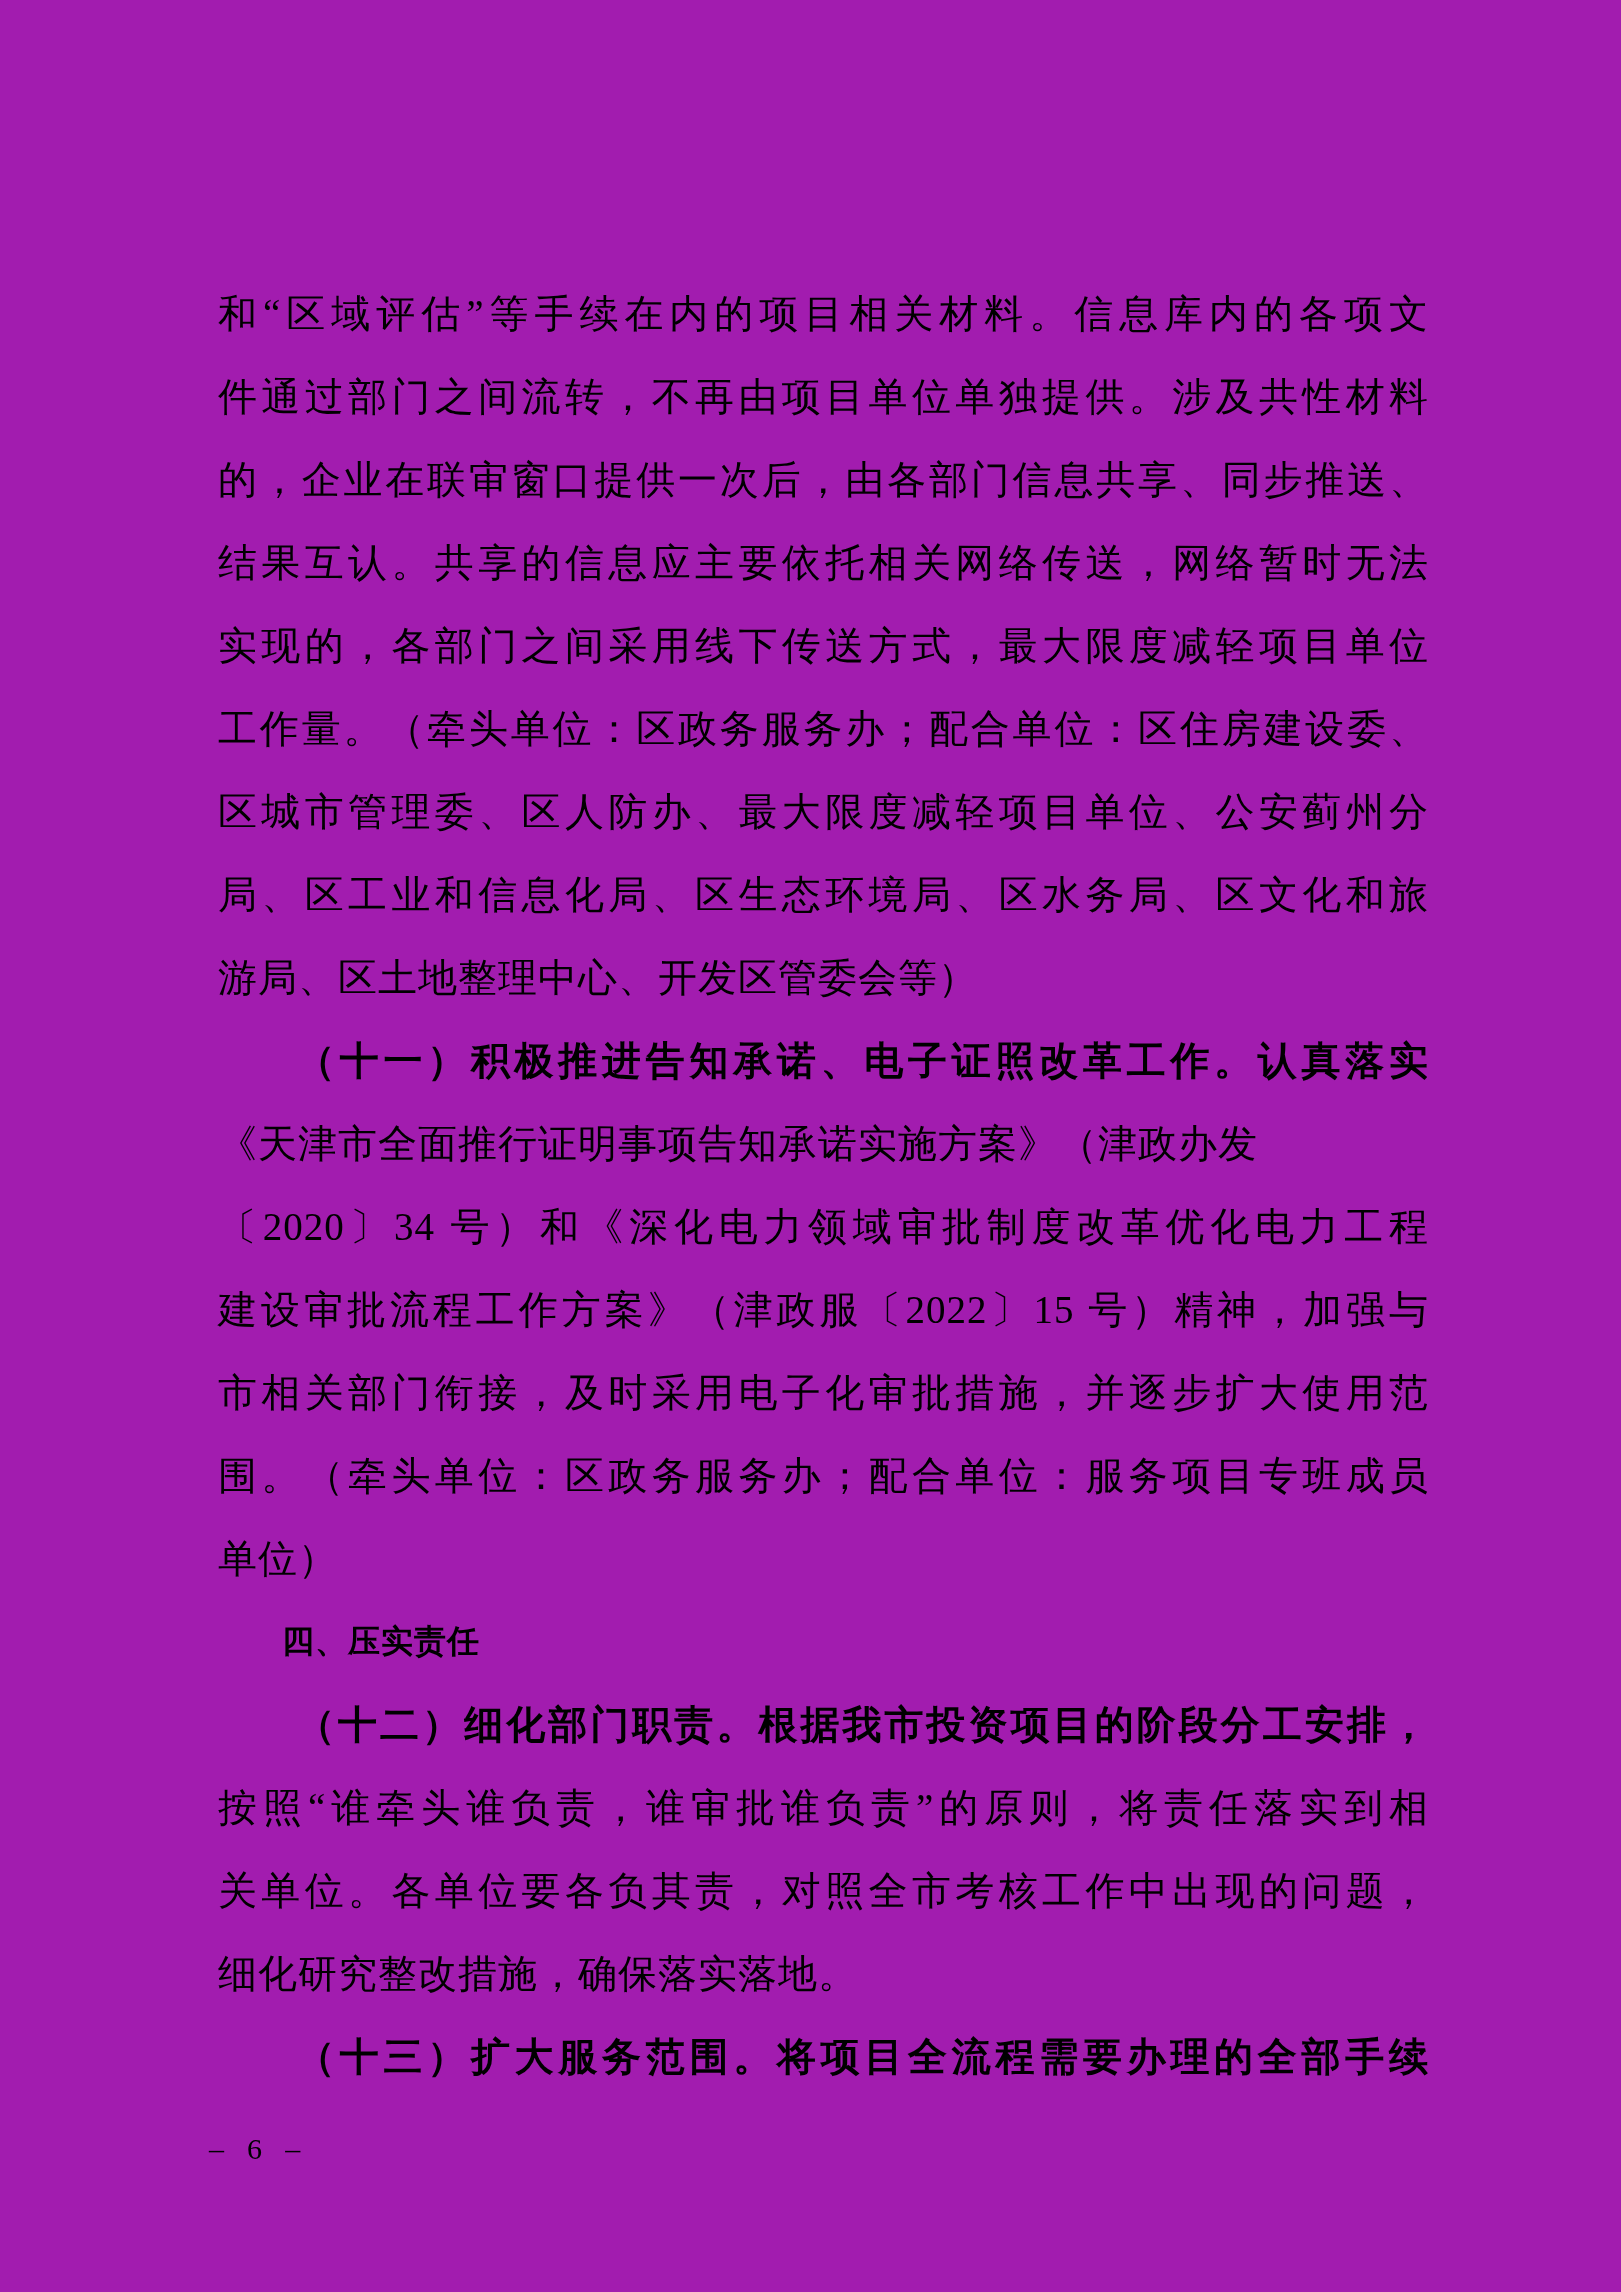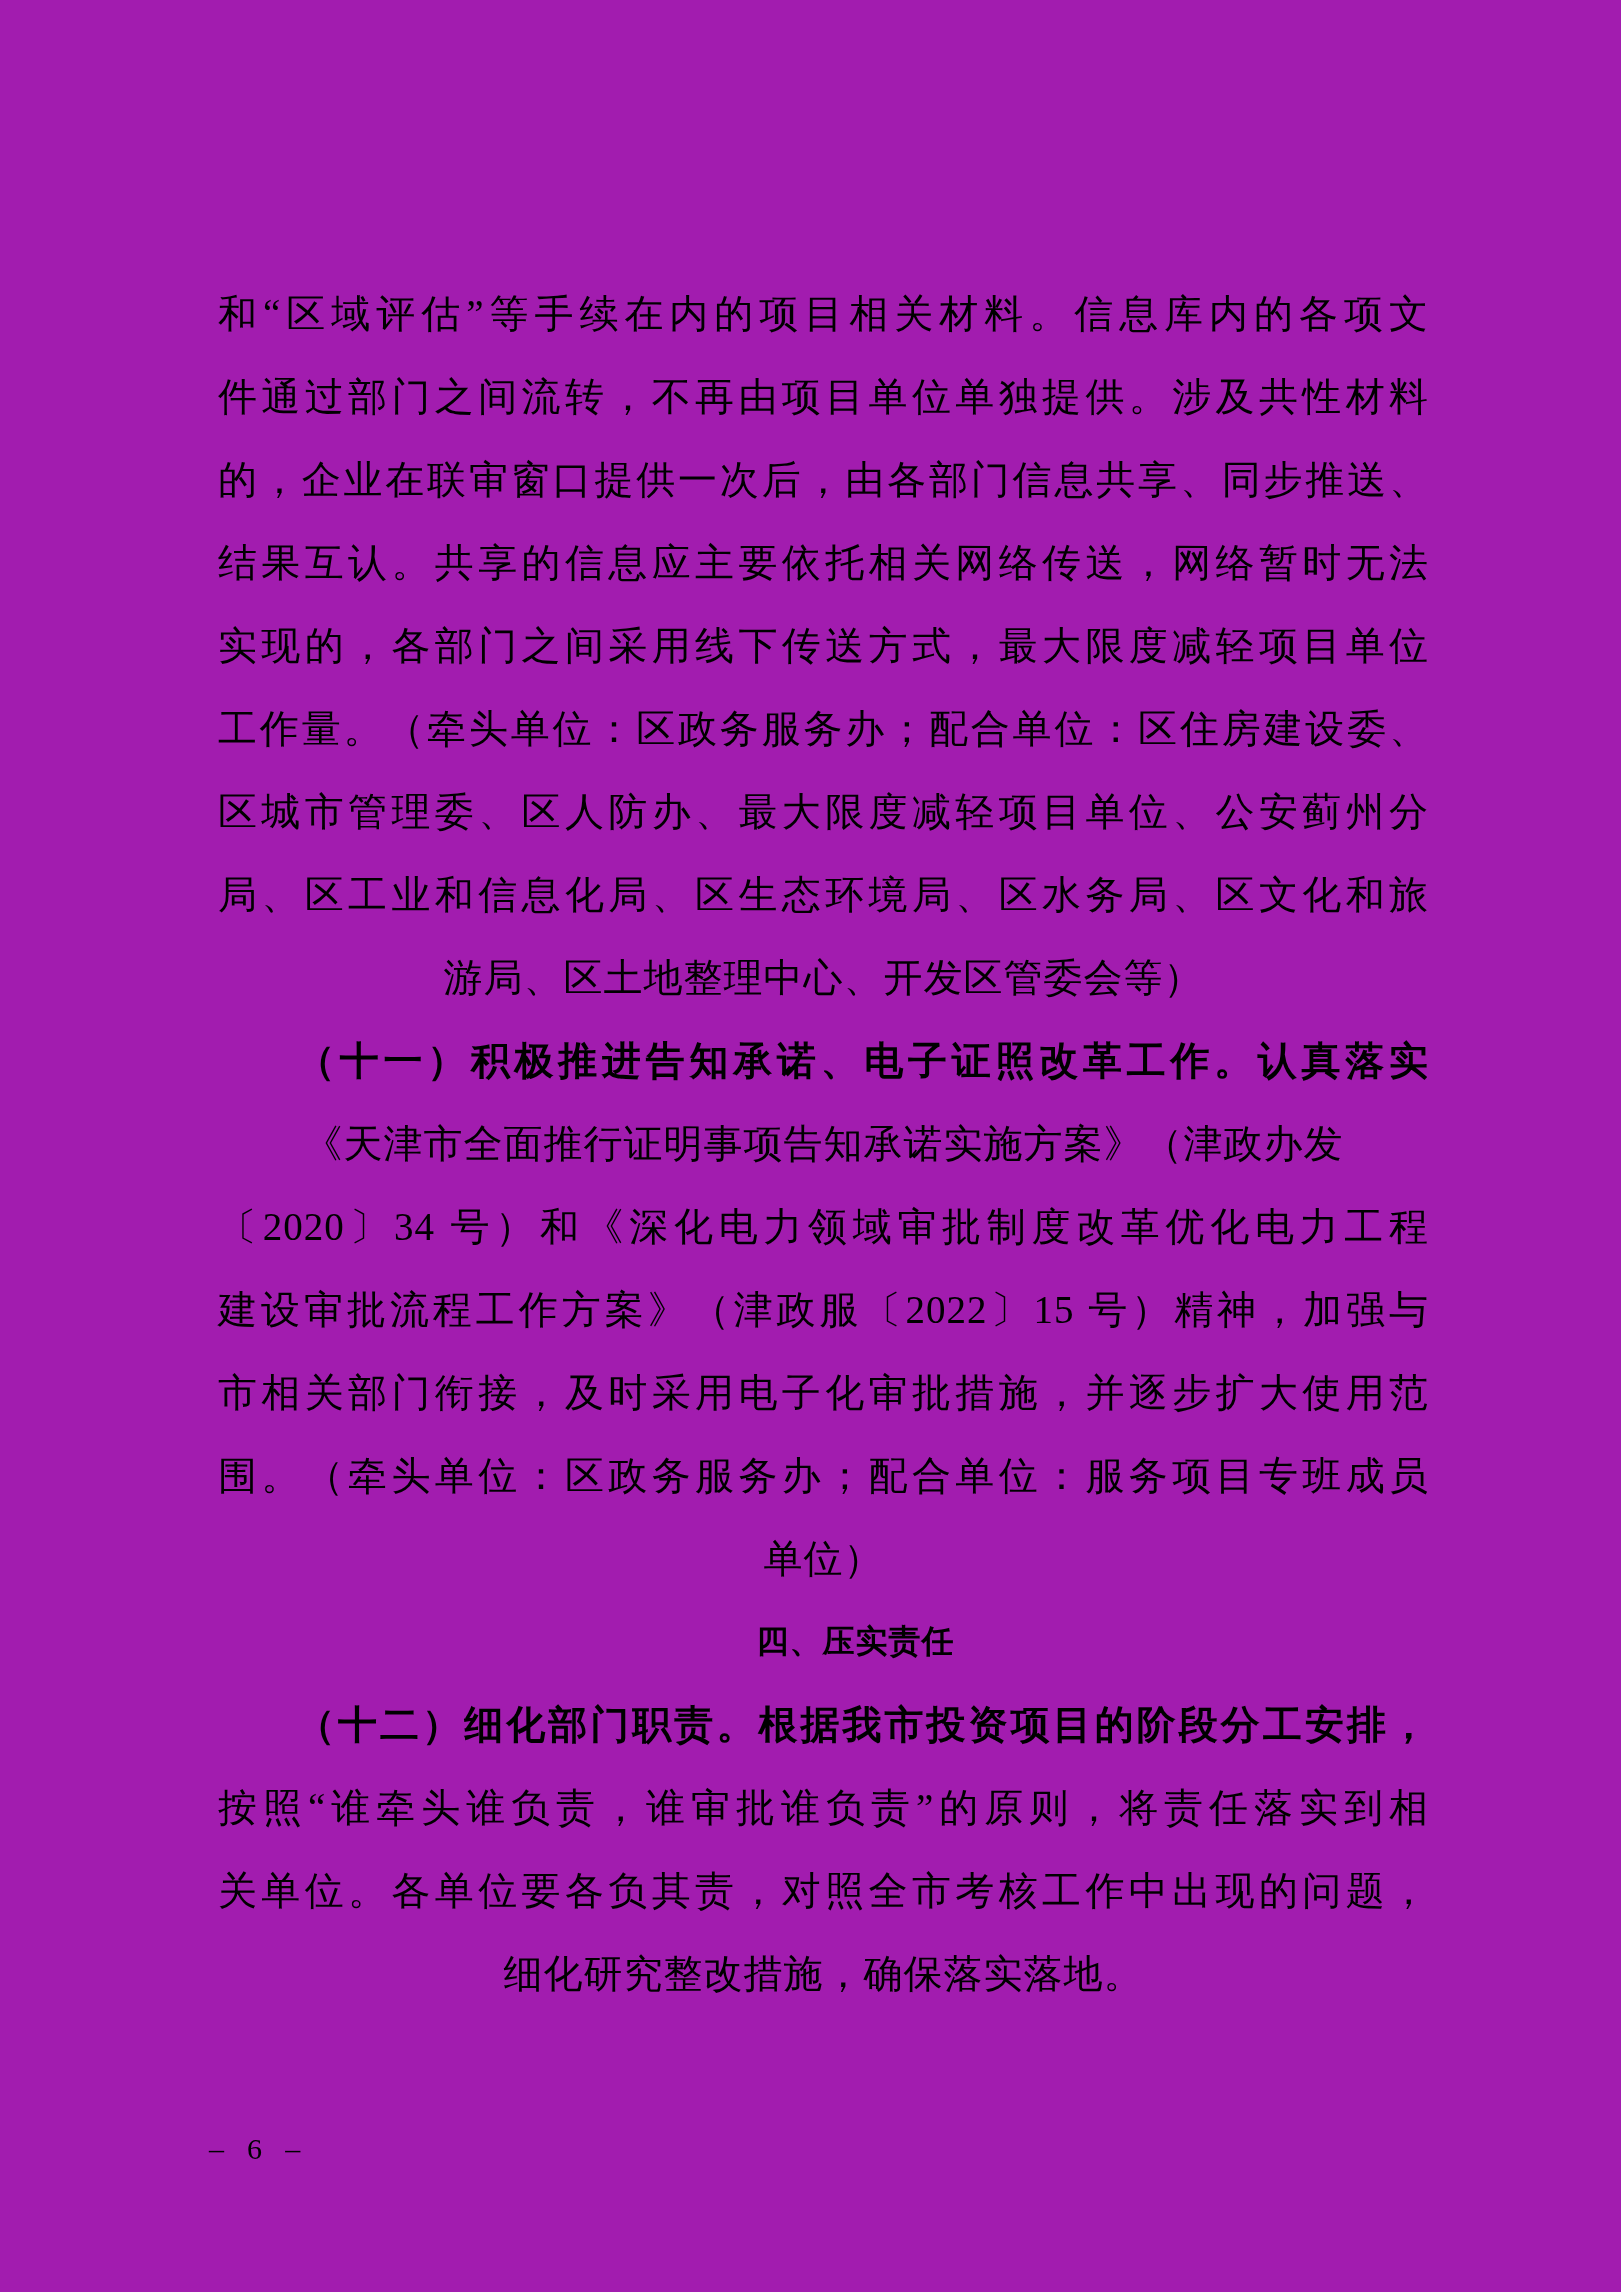--- a/index.html
+++ b/index.html
@@ -22,21 +22,21 @@
     left: 218px;
     top: 272px;
     width: 1211px;
   }
   .l {
     height: 83px;
     line-height: 83px;
     font-size: 39px;
     letter-spacing: 1px;
     white-space: normal;
-    text-align: center;
+    text-align: left;
   }
   
   .j {
     text-align: justify;
     text-align-last: justify;
     text-justify: inter-character;
   }
   
   .ind {
     text-indent: 2em;
@@ -78,16 +78,17 @@
     <div class="l j">〔2020〕34 号）和《深化电力领域审批制度改革优化电力工程</div>
     <div class="l j">建设审批流程工作方案》（津政服〔2022〕15 号）精神，加强与</div>
     <div class="l j">市相关部门衔接，及时采用电子化审批措施，并逐步扩大使用范</div>
     <div class="l j">围。（牵头单位：区政务服务办；配合单位：服务项目专班成员</div>
     <div class="l">单位）</div>
     <div class="l head ind">四、压实责任</div>
     <div class="l j ind">（十二）细化部门职责。根据我市投资项目的阶段分工安排，</div>
     <div class="l j">按照“谁牵头谁负责，谁审批谁负责”的原则，将责任落实到相</div>
     <div class="l j">关单位。各单位要各负其责，对照全市考核工作中出现的问题，</div>
     <div class="l">细化研究整改措施，确保落实落地。</div>
+    <div class="l j ind">（十三）扩大服务范围。将项目全流程需要办理的全部手续</div>
   </div>
   <div class="page-number">– 6 –</div>
 </div>
 
 
 </body></html>

